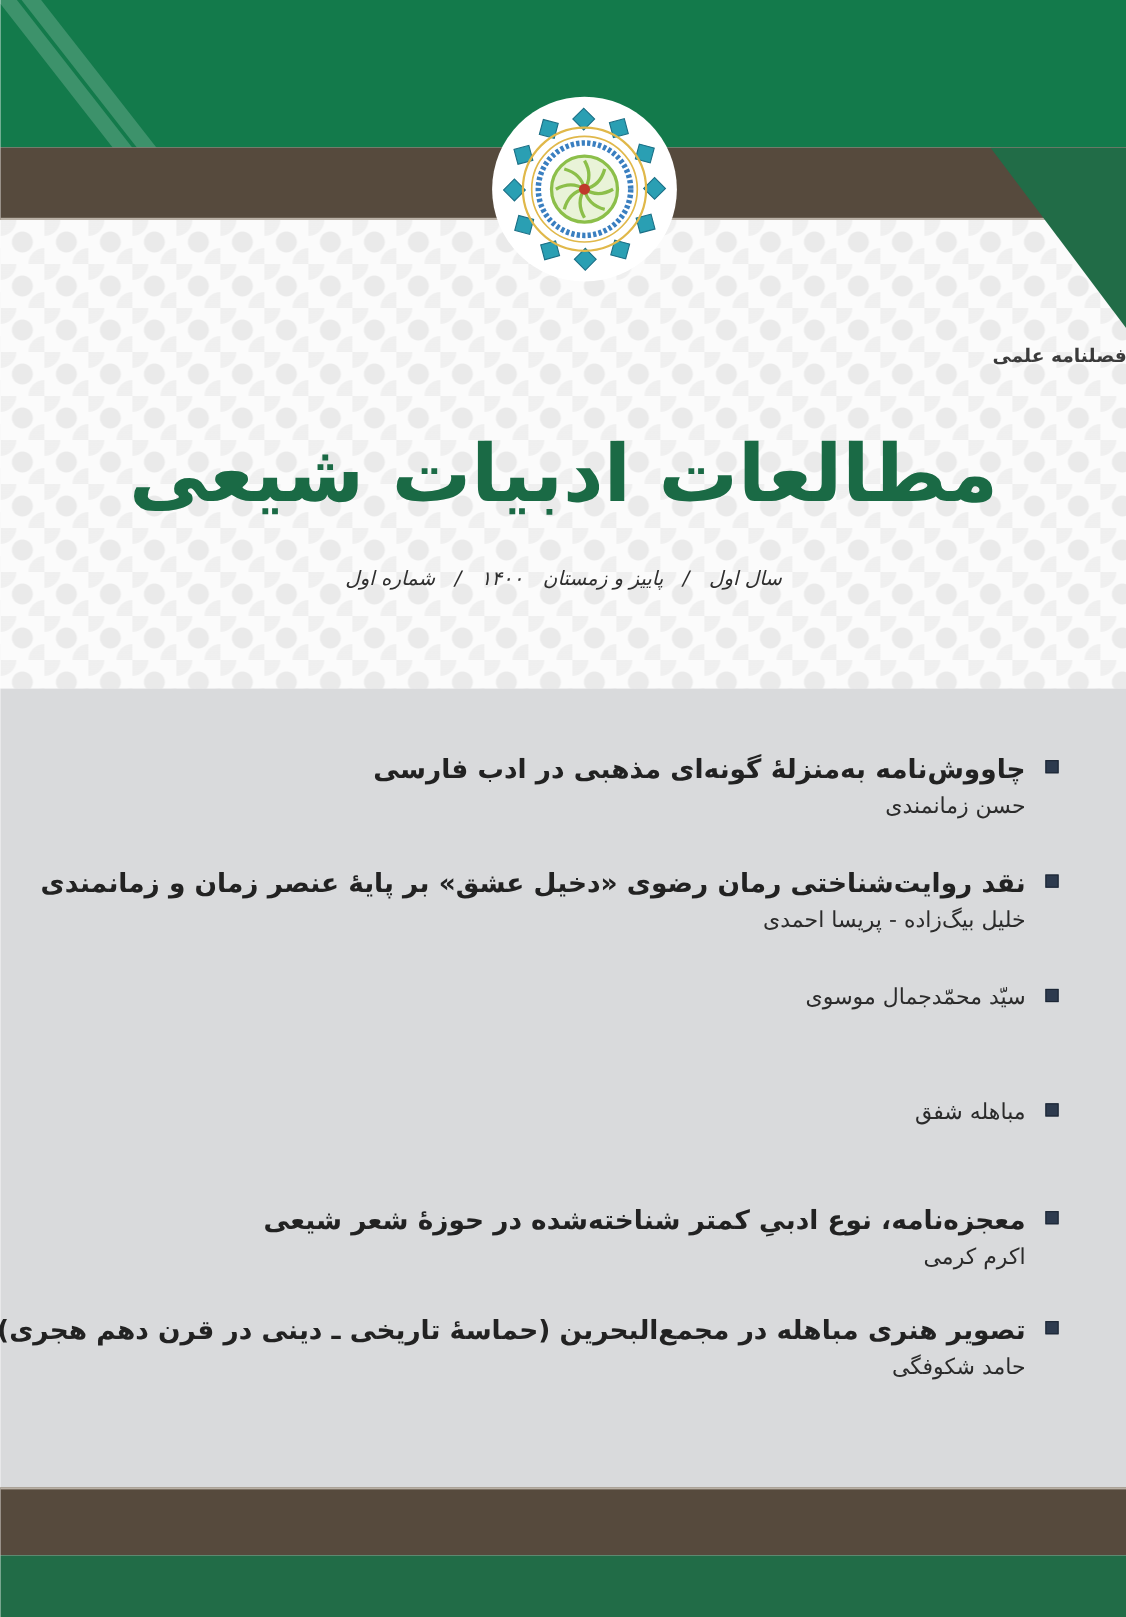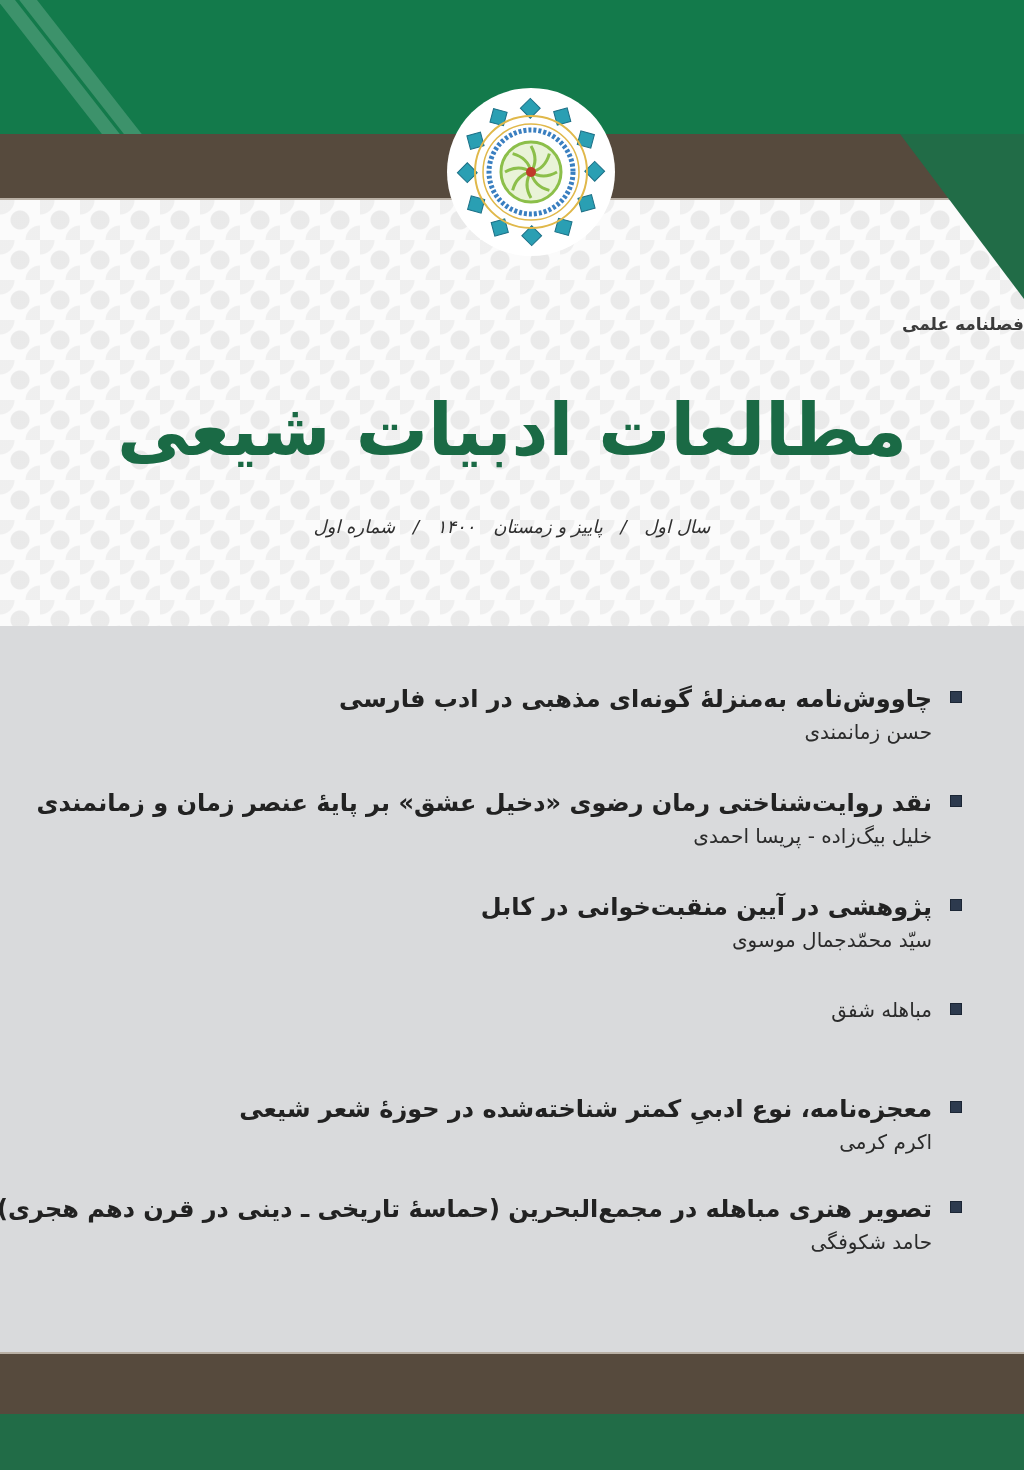--- a/index.html
+++ b/index.html
@@ -164,21 +164,20 @@
     <div class="title">چاووش‌نامه به‌منزلۀ گونه‌ای مذهبی در ادب فارسی</div>
     <div class="author">حسن زمانمندی</div>
   </div>
   <div class="toc-item" style="height:104px;">
     <span class="bullet"></span>
     <div class="title">نقد روایت‌شناختی رمان رضوی «دخیل عشق» بر پایۀ عنصر زمان و زمانمندی</div>
     <div class="author">خلیل بیگ‌زاده - پریسا احمدی</div>
   </div>
   <div class="toc-item" style="height:104px;">
     <span class="bullet"></span>
-    <div class="title">پژوهشی در آیین منقبت‌خوانی در کابل</div>
     <div class="author">سیّد محمّدجمال موسوی</div>
   </div>
   <div class="toc-item" style="height:98px;">
     <span class="bullet"></span>
     <div class="author">مباهله شفق</div>
   </div>
   <div class="toc-item" style="height:100px;">
     <span class="bullet"></span>
     <div class="title">معجزه‌نامه، نوع ادبیِ کمتر شناخته‌شده در حوزۀ شعر شیعی</div>
     <div class="author">اکرم کرمی</div>

